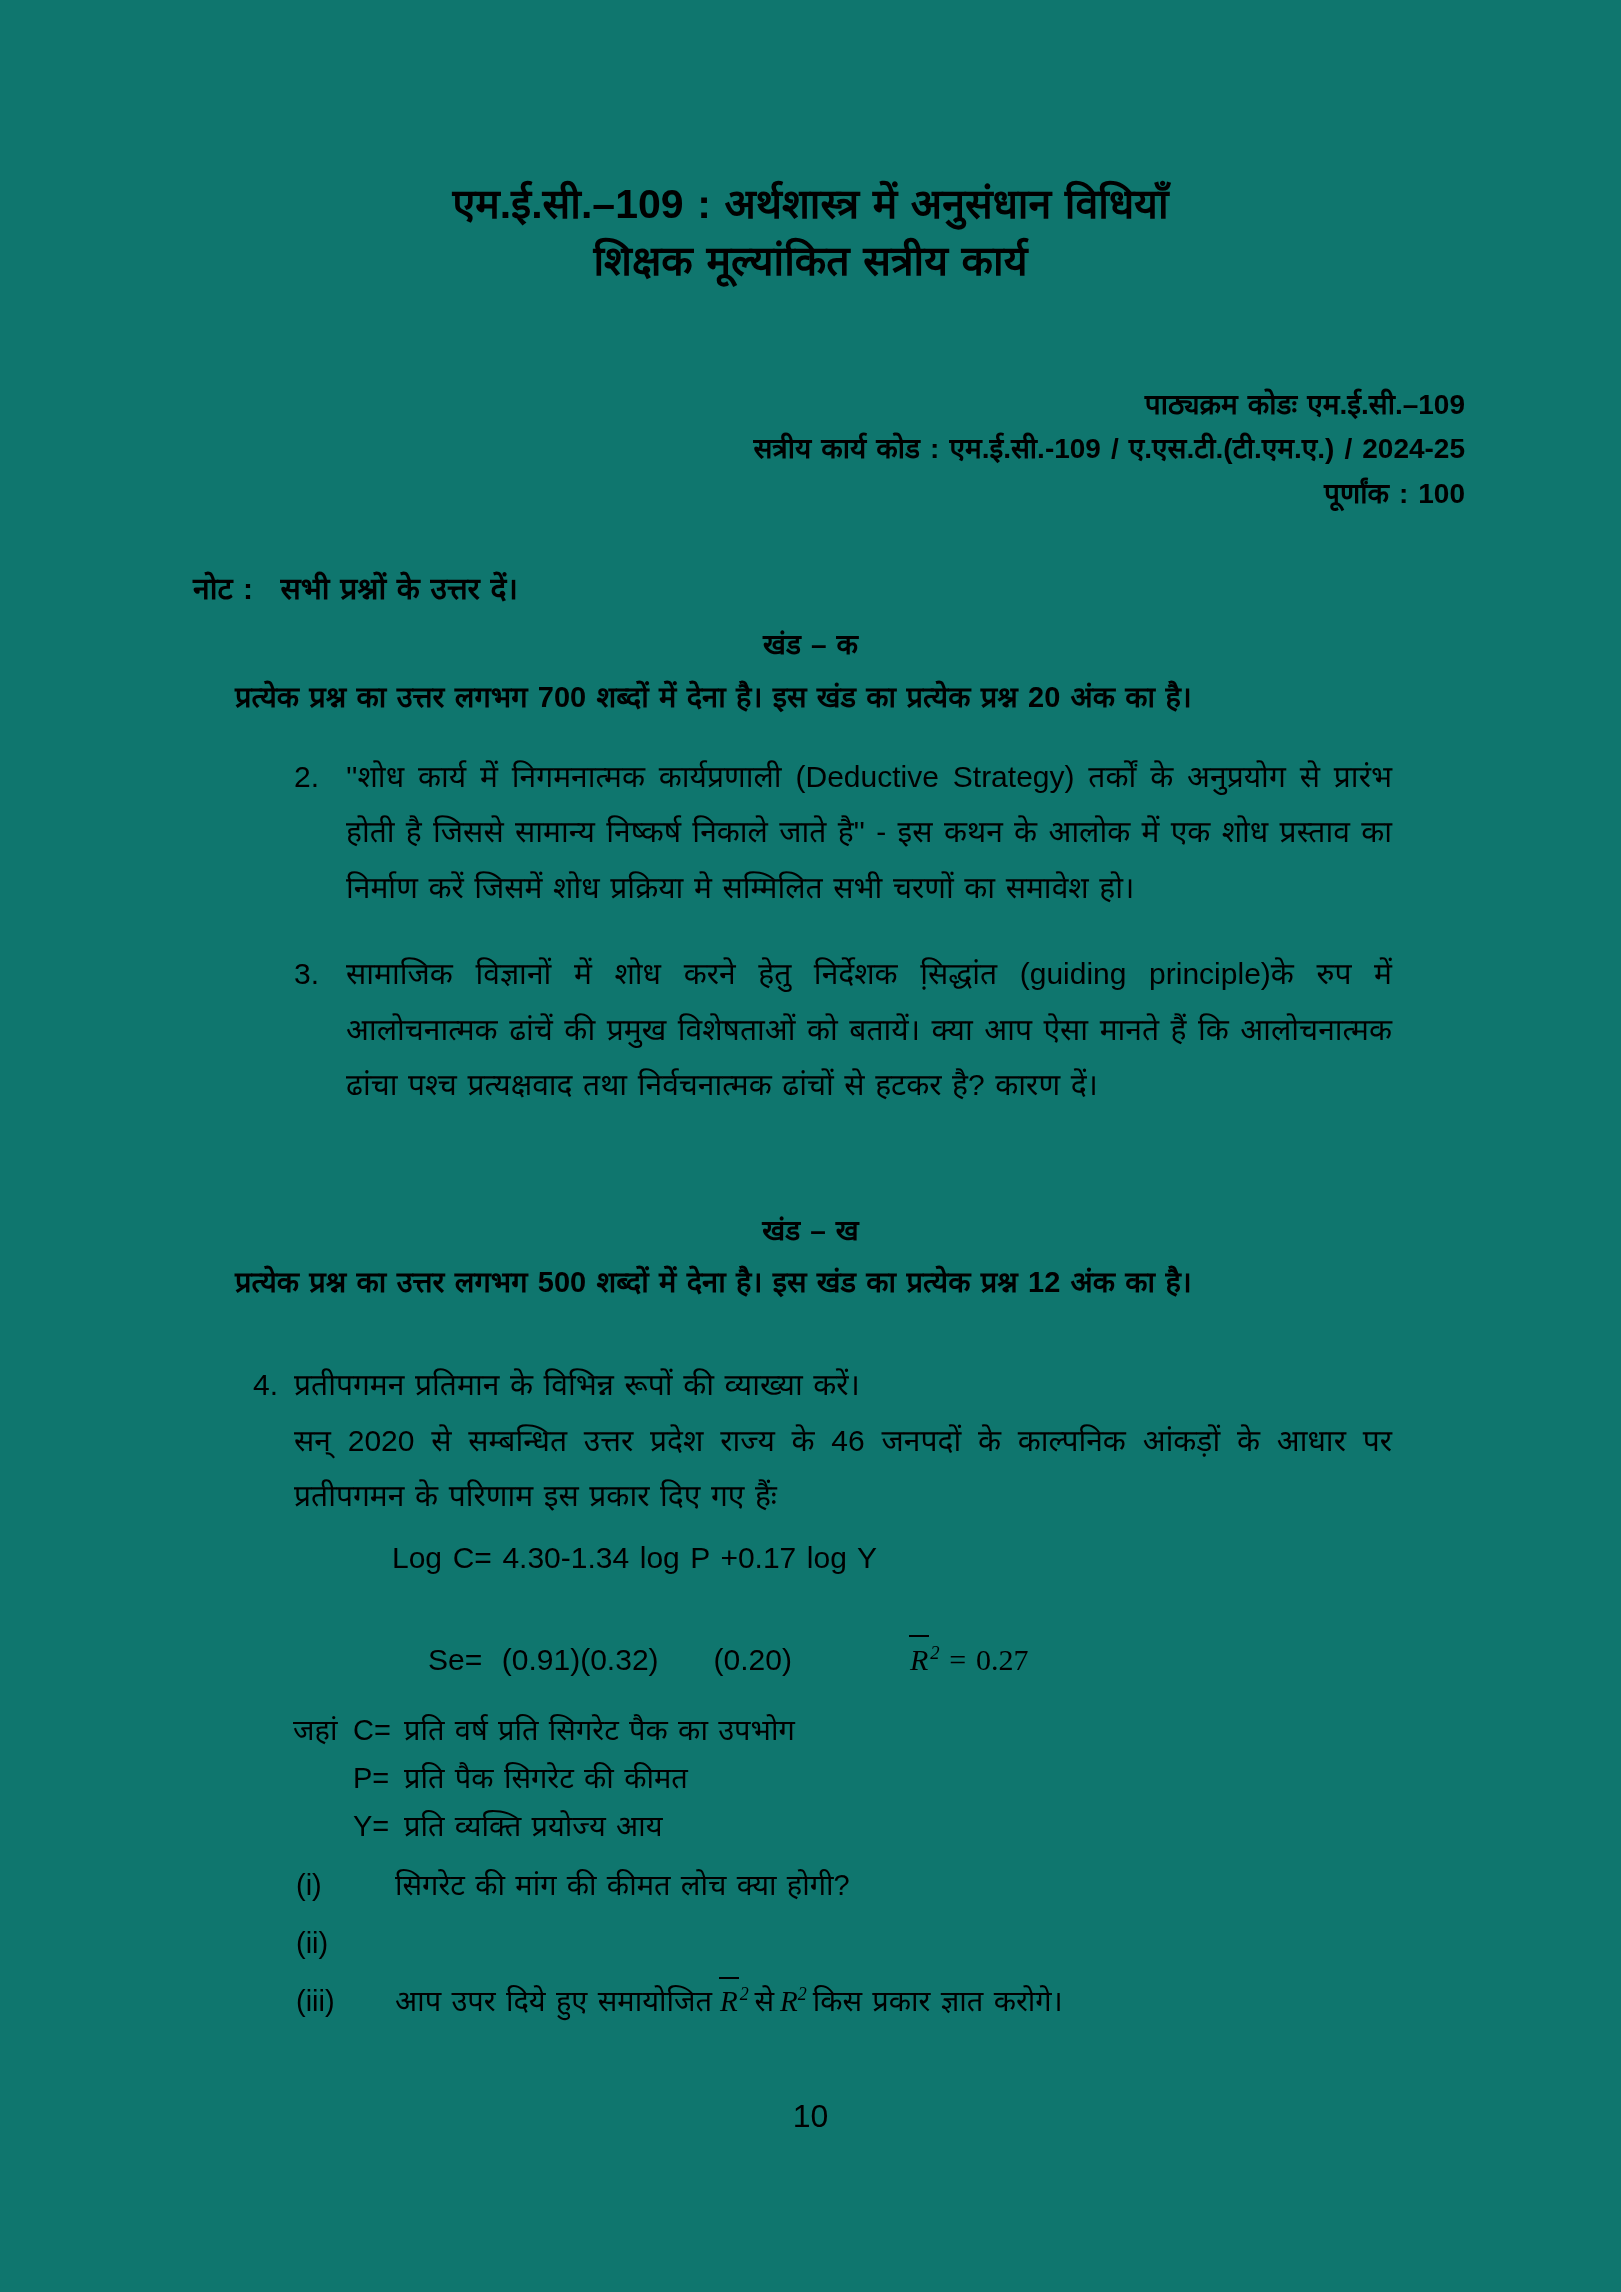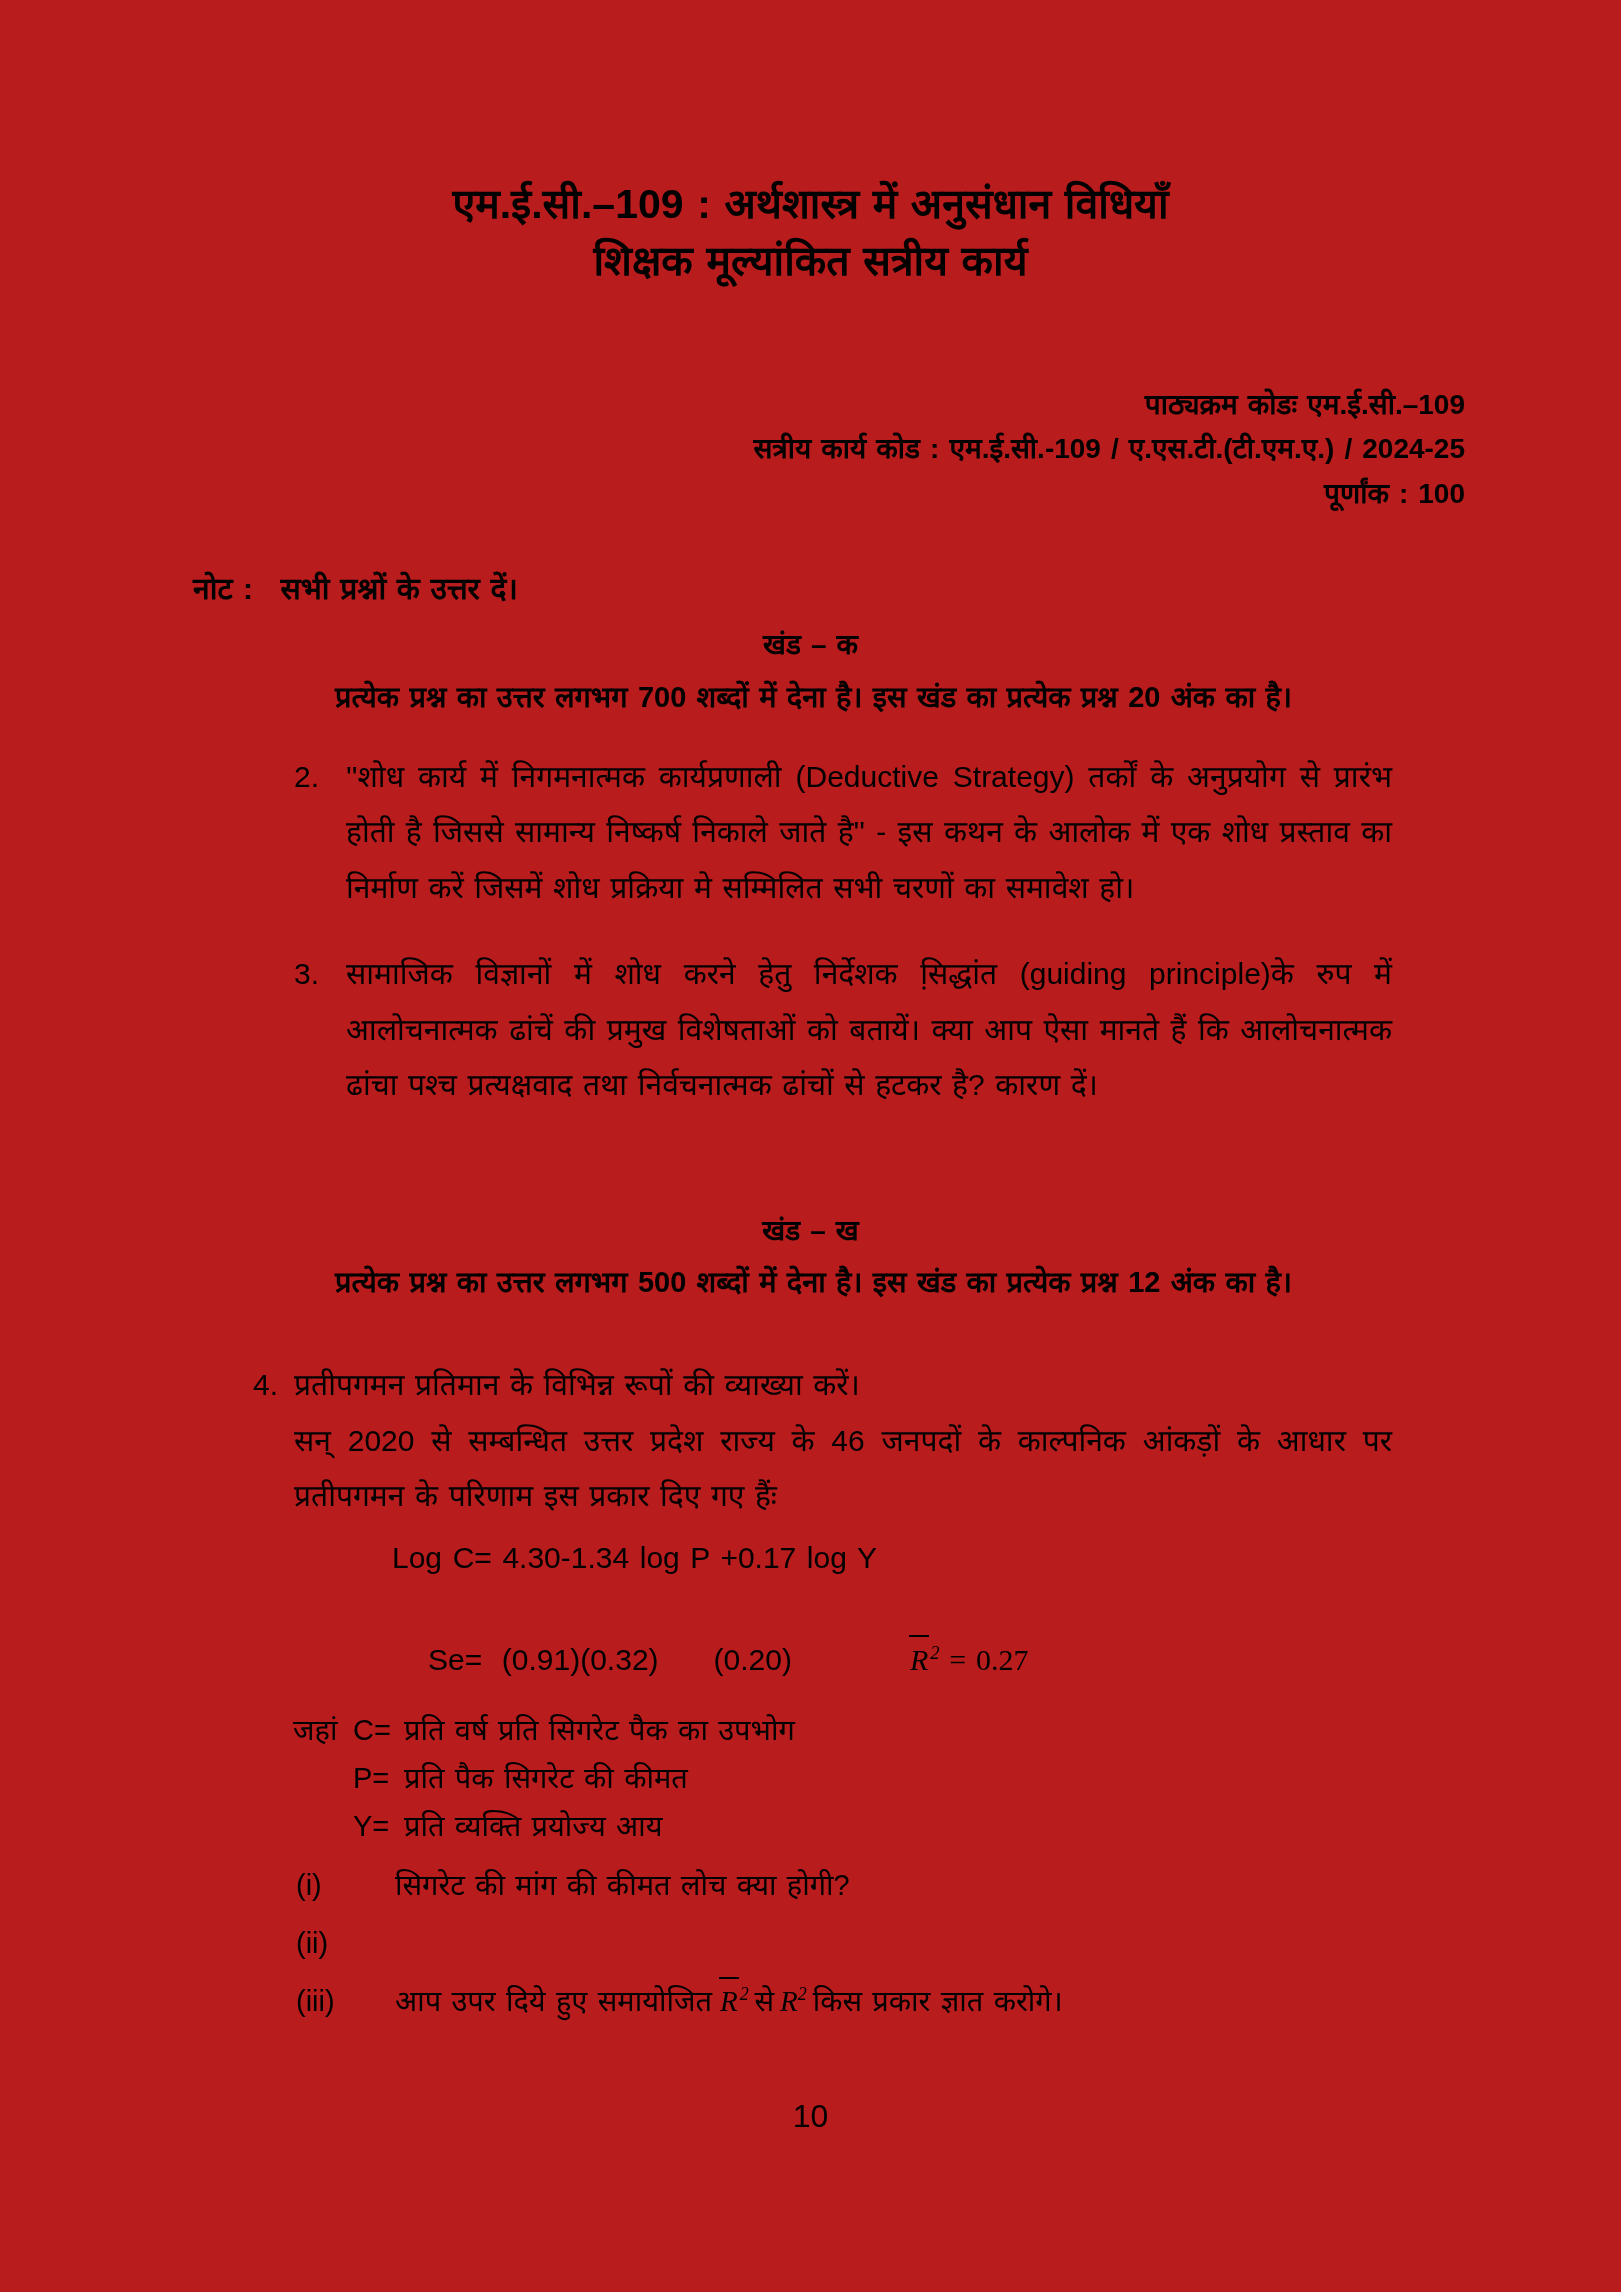--- a/index.html
+++ b/index.html
@@ -1,36 +1,36 @@
 <!DOCTYPE html>
 <html lang="hi"><head>
 <meta charset="utf-8">
 <style>
   * { margin:0; padding:0; box-sizing:border-box; }
   html,body { background:#ffffff; }
   .page {
     position:relative;
     width:1621px; height:2293px;
-    background:#b91c1c; color:#000000;
+    background:#0f766e; color:#000000;
     font-family:"Liberation Sans", sans-serif;
     overflow:hidden;
     word-spacing:0.14em;
   }
   
   .title-block { margin-top:176px; text-align:center; }
   .title-line { font-size:41px; font-weight:700; line-height:1.38; }
   .codes-block { margin-top:94px; text-align:right; padding-right:156px; }
   .code-line { font-size:28px; font-weight:700; line-height:1.58; }
   
   .note-row { margin-top:51px; padding-left:193px; font-size:30px; font-weight:700; }
   .note-label { margin-right:27.4px; }
   
   .sec-head { margin-top:17.6px; text-align:center; font-size:28px; font-weight:700; line-height:1.45; }
   .sec-head.second { margin-top:98px; }
-  .instruction { margin-top:9.8px; margin-left:235px; width:1157px; text-align:center;
+  .instruction { margin-top:9.8px; margin-left:235px; width:1157px; 
                  font-size:29px; font-weight:700; line-height:1.45; }
   
   .question { display:flex; margin-top:31px; font-size:30px; line-height:1.85; }
   .question.qa { padding-left:294px; padding-right:229px; }
   .question.q4 { padding-left:253px; padding-right:229px; margin-top:54px; }
   .q-num { flex:0 0 52px; }
   .question.q4 .q-num { flex:0 0 41px; }
   .q-text { flex:1; text-align:justify; }
   .q-text .latin, .latin { font-family:"Liberation Sans", sans-serif; }
   

